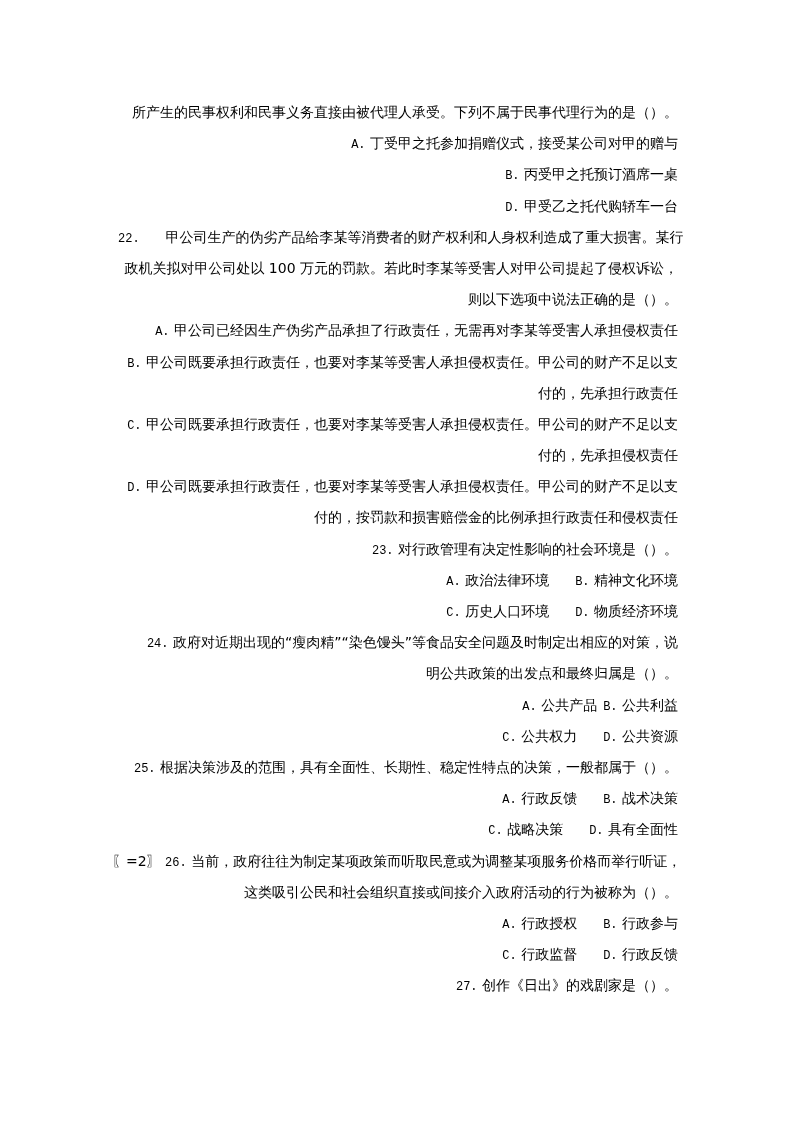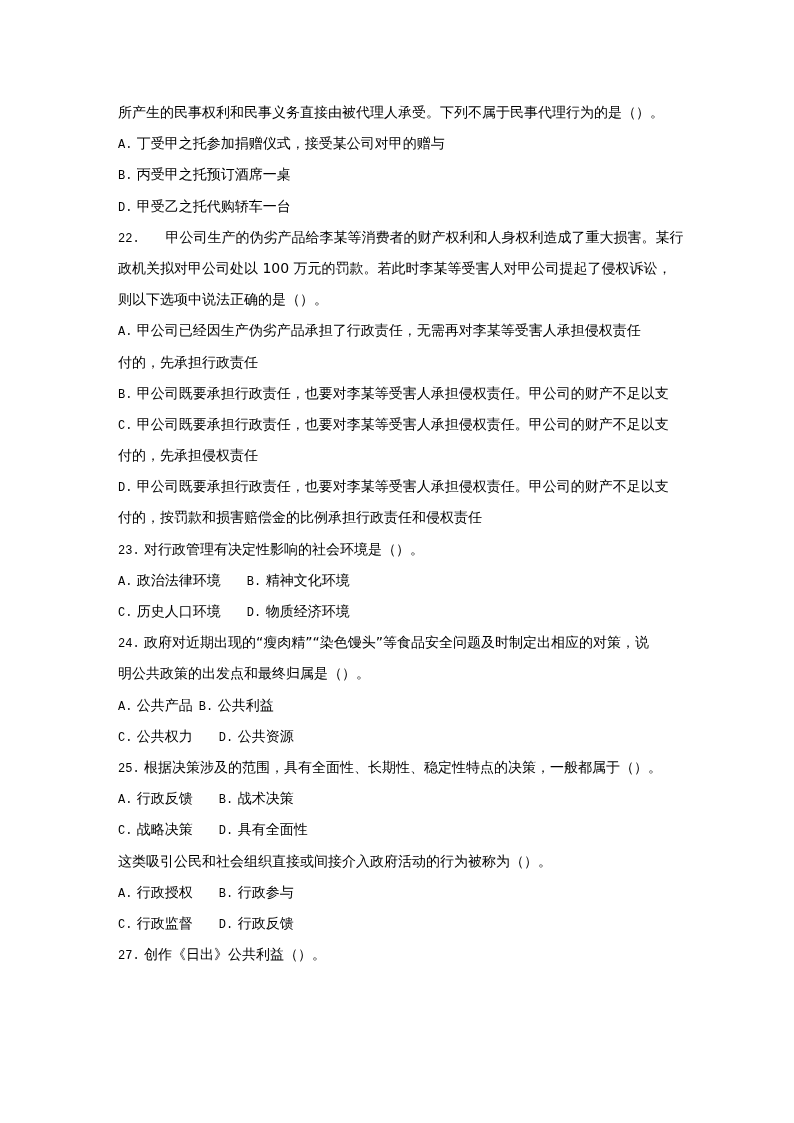--- a/index.html
+++ b/index.html
@@ -1,56 +1,57 @@
 <!DOCTYPE html>
 <html><head>
 <meta charset="utf-8">
 <style>
   html, body { margin:0; padding:0; background:#ffffff; }
   body { width:794px; height:1123px; position:relative; overflow:hidden;
          font-family:"DejaVu Sans", "Liberation Sans", sans-serif; color:#000; }
   .page { position:absolute; left:118px; top:101px; width:560px; }
-  .line { height:31.2px; line-height:22px; font-size:14px; white-space:nowrap; letter-spacing:0px; }
+  .line { height:31.2px; line-height:22px; font-size:14px; white-space:nowrap; letter-spacing:0px;text-align:right; }
   .lbl { font-family:"Liberation Mono", "DejaVu Sans Mono", monospace; font-size:12px; }
   .gap { display:inline-block; width:26px; }
   .gap2 { display:inline-block; width:6px; }
 </style>
 </head>
 <body>
 
 <div class="page">
 
   <div class="line"><span>所产生的民事权利和民事义务直接由被代理人承受。下列不属于民事代理行为的是（）。</span></div>
   <div class="line"><span class="lbl">A.</span> <span>丁受甲之托参加捐赠仪式，接受某公司对甲的赠与</span></div>
   <div class="line"><span class="lbl">B.</span> <span>丙受甲之托预订酒席一桌</span></div>
   <div class="line"><span class="lbl">D.</span> <span>甲受乙之托代购轿车一台</span></div>
 
   <div class="line"><span class="lbl">22.</span><span class="gap"></span><span>甲公司生产的伪劣产品给李某等消费者的财产权利和人身权利造成了重大损害。某行</span></div>
   <div class="line"><span>政机关拟对甲公司处以 100 万元的罚款。若此时李某等受害人对甲公司提起了侵权诉讼，</span></div>
   <div class="line"><span>则以下选项中说法正确的是（）。</span></div>
   <div class="line"><span class="lbl">A.</span> <span>甲公司已经因生产伪劣产品承担了行政责任，无需再对李某等受害人承担侵权责任</span></div>
+  <div class="line"><span class="lbl">B.</span> <span>甲公司既要承担行政责任，也要对李某等受害人承担侵权责任。甲公司的财产不足以支</span></div>
   <div class="line"><span>付的，先承担行政责任</span></div>
-  <div class="line"><span class="lbl">B.</span> <span>甲公司既要承担行政责任，也要对李某等受害人承担侵权责任。甲公司的财产不足以支</span></div>
   <div class="line"><span class="lbl">C.</span> <span>甲公司既要承担行政责任，也要对李某等受害人承担侵权责任。甲公司的财产不足以支</span></div>
   <div class="line"><span>付的，先承担侵权责任</span></div>
   <div class="line"><span class="lbl">D.</span> <span>甲公司既要承担行政责任，也要对李某等受害人承担侵权责任。甲公司的财产不足以支</span></div>
   <div class="line"><span>付的，按罚款和损害赔偿金的比例承担行政责任和侵权责任</span></div>
 
   <div class="line"><span class="lbl">23.</span> <span>对行政管理有决定性影响的社会环境是（）。</span></div>
   <div class="line"><span class="lbl">A.</span> <span>政治法律环境</span><span class="gap"></span><span class="lbl">B.</span> <span>精神文化环境</span></div>
   <div class="line"><span class="lbl">C.</span> <span>历史人口环境</span><span class="gap"></span><span class="lbl">D.</span> <span>物质经济环境</span></div>
 
   <div class="line"><span class="lbl">24.</span> <span>政府对近期出现的“瘦肉精”“染色馒头”等食品安全问题及时制定出相应的对策，说</span></div>
   <div class="line"><span>明公共政策的出发点和最终归属是（）。</span></div>
   <div class="line"><span class="lbl">A.</span> <span>公共产品</span><span class="gap2"></span><span class="lbl">B.</span> <span>公共利益</span></div>
   <div class="line"><span class="lbl">C.</span> <span>公共权力</span><span class="gap"></span><span class="lbl">D.</span> <span>公共资源</span></div>
 
   <div class="line"><span class="lbl">25.</span> <span>根据决策涉及的范围，具有全面性、长期性、稳定性特点的决策，一般都属于（）。</span></div>
   <div class="line"><span class="lbl">A.</span> <span>行政反馈</span><span class="gap"></span><span class="lbl">B.</span> <span>战术决策</span></div>
   <div class="line"><span class="lbl">C.</span> <span>战略决策</span><span class="gap"></span><span class="lbl">D.</span> <span>具有全面性</span></div>
 
+  <div class="line" style="margin-left:-6px"><span>〖=2〗</span> <span class="lbl">26.</span> <span>当前，政府往往为制定某项政策而听取民意或为调整某项服务价格而举行听证，</span></div>
   <div class="line"><span>这类吸引公民和社会组织直接或间接介入政府活动的行为被称为（）。</span></div>
   <div class="line"><span class="lbl">A.</span> <span>行政授权</span><span class="gap"></span><span class="lbl">B.</span> <span>行政参与</span></div>
   <div class="line"><span class="lbl">C.</span> <span>行政监督</span><span class="gap"></span><span class="lbl">D.</span> <span>行政反馈</span></div>
 
-  <div class="line"><span class="lbl">27.</span> <span>创作《日出》公共利益（）。</span></div>
+  <div class="line"><span class="lbl">27.</span> <span>创作《日出》的戏剧家是（）。</span></div>
 
 </div>
 
 </body></html>

